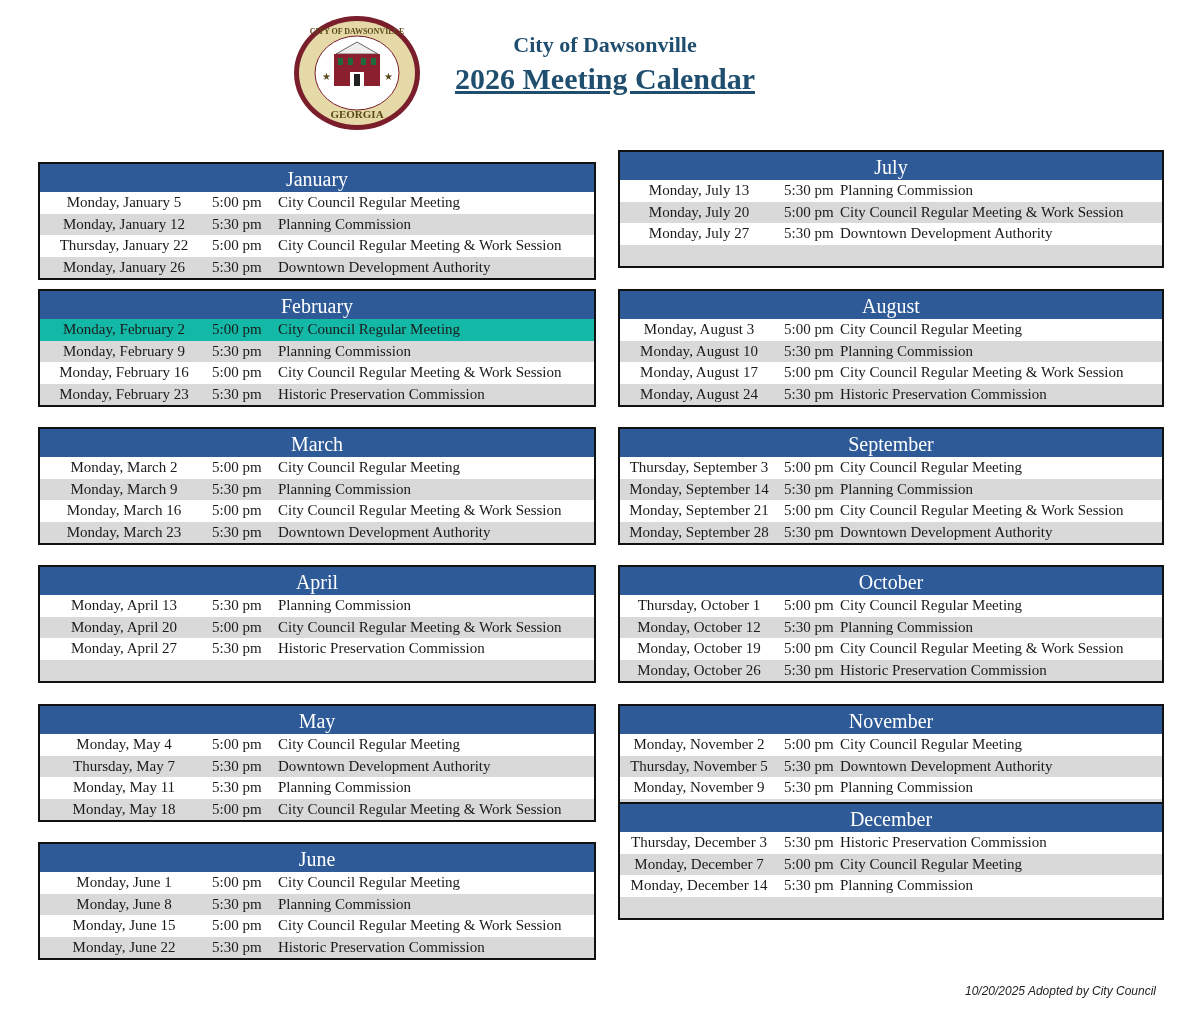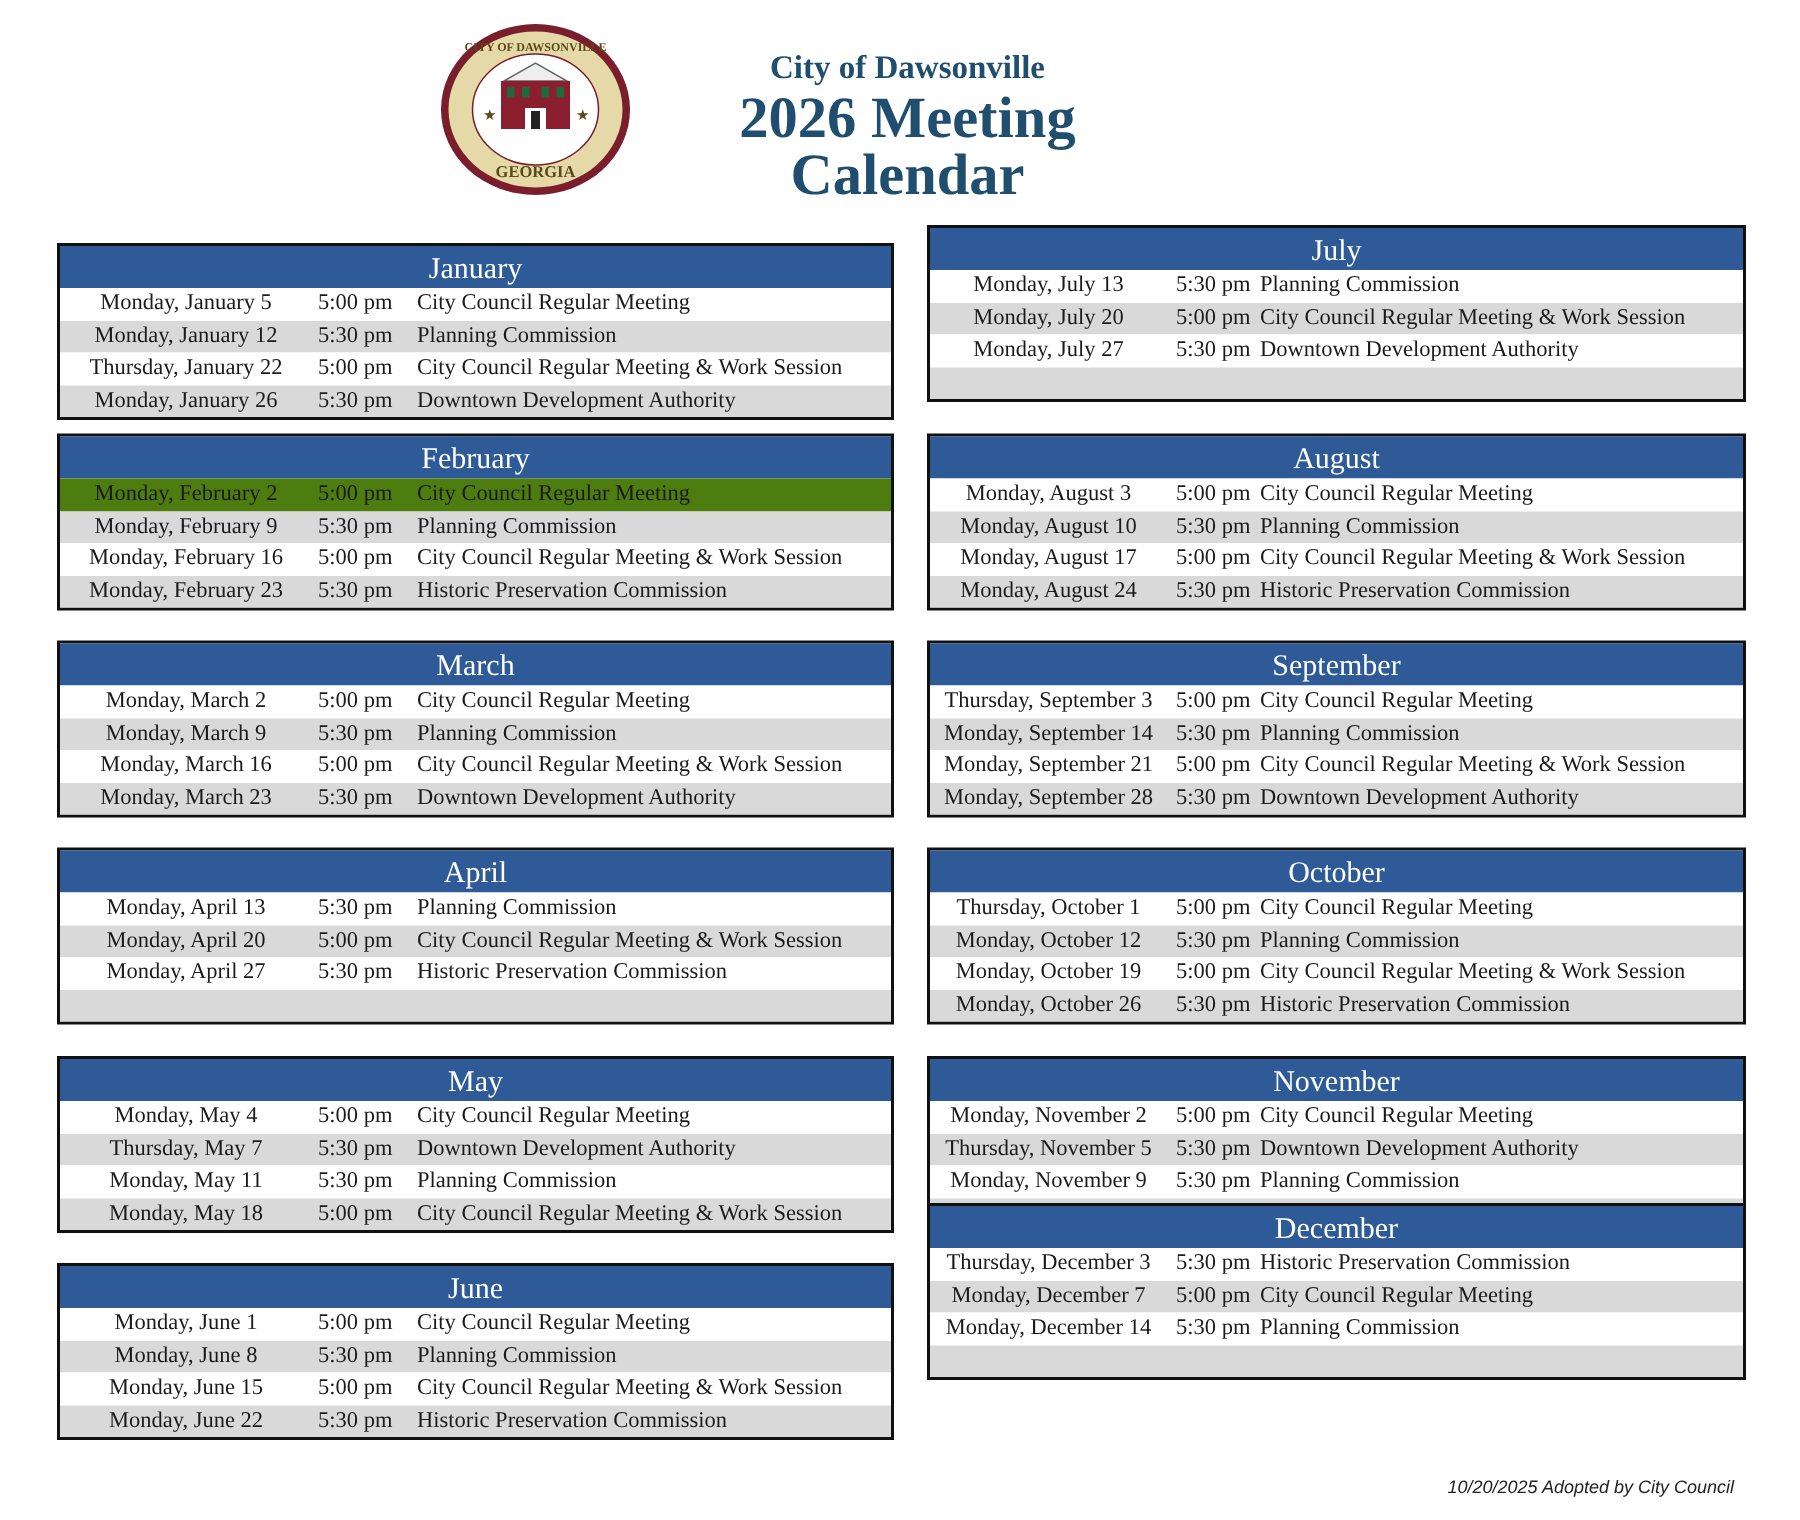--- a/index.html
+++ b/index.html
@@ -1,20 +1,20 @@
 <!DOCTYPE html>
 <html><head>
 <meta charset="utf-8">
 <style>
   html, body { margin: 0; padding: 0; background: #ffffff; }
   body { width: 1200px; height: 1013px; position: relative; overflow: hidden; font-family: "Liberation Serif", serif; color: #1a1a1a; }
   .seal { position: absolute; left: 292px; top: 14px; width: 130px; height: 118px; }
   .titles { position: absolute; left: 430px; top: 30px; width: 350px; text-align: center; color: #1f4e6e; font-family: "Liberation Serif", serif; font-weight: bold; }
   .t1 { font-size: 22px; line-height: 30px; }
-  .t2 { font-size: 39px; line-height: 38px; }
+  .t2 { font-size: 30px; line-height: 38px; text-decoration: underline; }
   .month { position: absolute; width: 558px; border: 2px solid #111; box-sizing: border-box; background: #fff; }
   .month.right { width: 546px; }
   .mhead { background: #2e5b97; color: #fff; text-align: center; font-size: 20px; height: 28px; line-height: 30px; }
   .row { display: flex; height: 21.5px; line-height: 21.5px; font-size: 15px; white-space: nowrap; }
   .row:nth-child(odd) { background: #d9d9d9; }
   .row:nth-child(even) { background: #ffffff; }
   .d { width: 168px; text-align: center; }
   .month.right .d { width: 158px; }
   .tm { width: 66px; padding-left: 4px; }
   .month.right .tm { width: 56px; padding-left: 6px; }
@@ -71,21 +71,21 @@
         <div class="row" style="background: rgb(217, 217, 217); font-family: Liberation Serif, serif;">
           <span class="d">Monday, January 26</span>
           <span class="tm">5:30 pm</span>
           <span class="ev">Downtown Development Authority</span>
         </div>
       </div>
     </div>
     <div class="month" style="left: 38px; top: 289px;">
       <div class="mhead">February</div>
       <div>
-        <div class="row" style="background: #4d7c0f; justify-content: center;">
+        <div class="row" style="background: #14b8a6; justify-content: center;">
           <span class="d">Monday, February 2</span>
           <span class="tm">5:00 pm</span>
           <span class="ev">City Council Regular Meeting</span>
         </div>
         <div class="row" style="background: rgb(217, 217, 217);">
           <span class="d">Monday, February 9</span>
           <span class="tm">5:30 pm</span>
           <span class="ev">Planning Commission</span>
         </div>
         <div class="row" style="background: rgb(255, 255, 255);">

